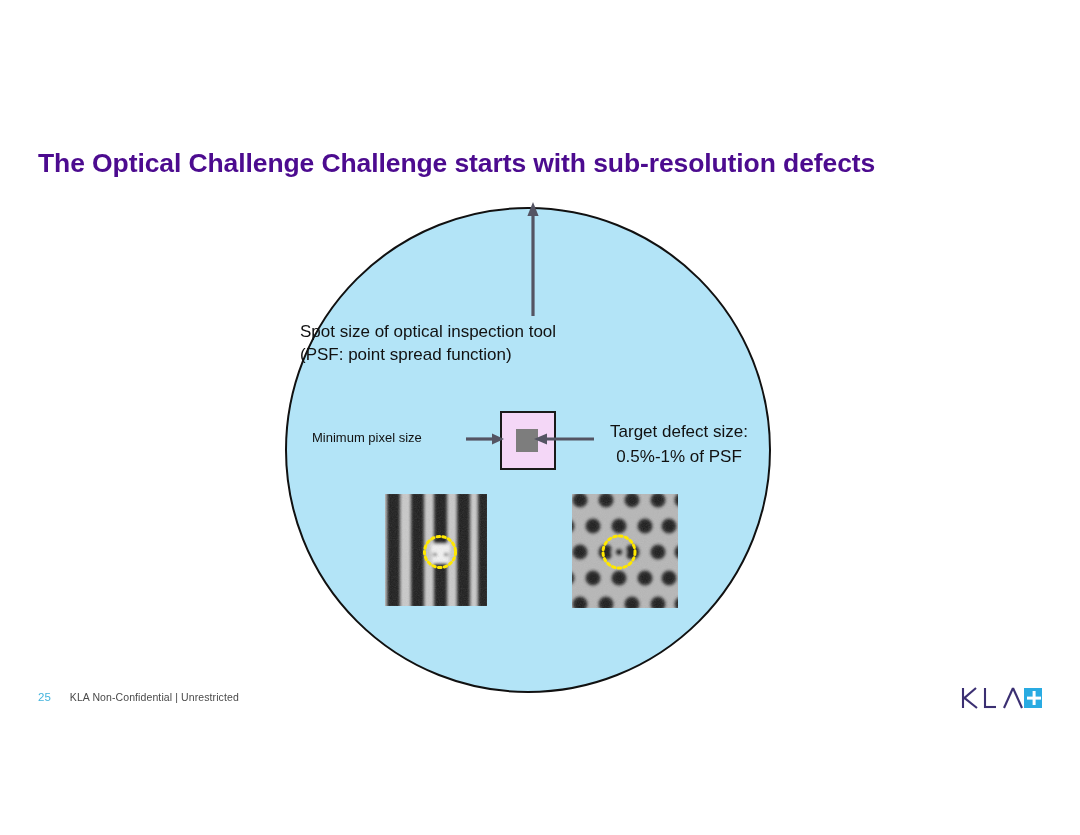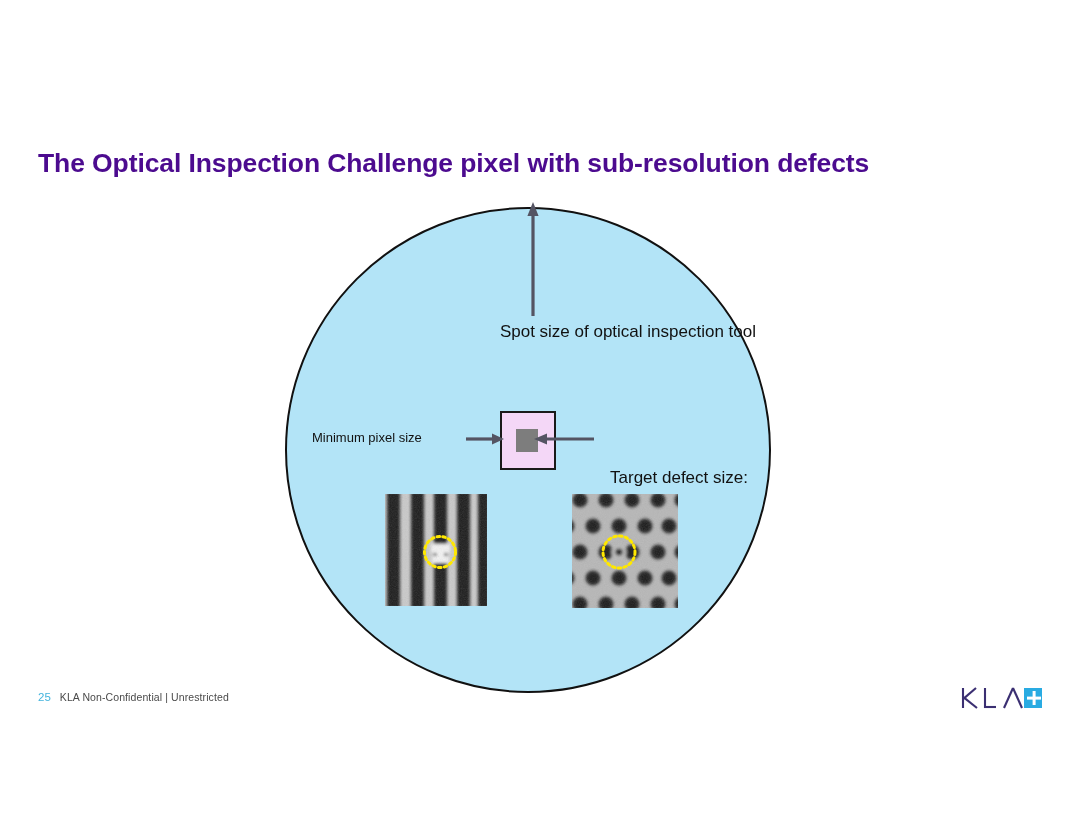--- a/index.html
+++ b/index.html
@@ -50,21 +50,21 @@
     width: 20px;
     height: 116px;
   }
 
   
   #spot-size-caption {
     position: absolute;
     left: 300px;
     top: 320px;
     width: 456px;
-    text-align: right;
+    text-align: left;
     font-size: 17px;
     color: #111111;
     line-height: 23px;
   }
   #spot-size-caption .cap-line { display: block; }
 
   
   #pixel-box {
     position: absolute;
     left: 500px;
@@ -96,21 +96,21 @@
   #target-defect-label {
     position: absolute;
     left: 598px;
     top: 419px;
     width: 162px;
     text-align: center;
     font-size: 17px;
     color: #111111;
     line-height: 25px;
   }
-  #target-defect-label .cap-line { display: block; margin-top: 46px; }
+  #target-defect-label .cap-line { display: block; }
 
   
   #min-pixel-arrow {
     position: absolute;
     left: 466px;
     top: 432px;
     width: 38px;
     height: 14px;
   }
   #target-defect-arrow {
@@ -139,21 +139,21 @@
     overflow: hidden;
   }
 
   
   #footer {
     position: absolute;
     left: 38px;
     top: 691px;
     display: flex;
     align-items: baseline;
-    gap: 9px;
+    gap: 19px;
   }
   #slide-number {
     font-size: 11.5px;
     color: #44b4dd;
   }
   #footer-text {
     font-size: 10.5px;
     color: #4a4a4a;
     letter-spacing: 0.1px;
     text-align: right;
@@ -163,48 +163,50 @@
     position: absolute;
     left: 960px;
     top: 682px;
     width: 82px;
     height: 32px;
   }
 </style>
 </head>
 <body>
 
-<div id="slide-title">The Optical Inspection Challenge pixel with sub-resolution defects</div>
+<div id="slide-title">The Optical Challenge Challenge starts with sub-resolution defects</div>
 
 <div id="psf-circle"></div>
 
 <div id="spot-size-arrow">
   <svg width="20" height="116" viewBox="0 0 20 116">
     <line x1="10" y1="116" x2="10" y2="14" stroke="#545463" stroke-width="3.2"></line>
     <polygon points="10,2 4.4,16 15.6,16" fill="#545463"></polygon>
   </svg>
 </div>
 
 <div id="spot-size-caption">
   <span class="cap-line">Spot size of optical inspection tool</span>
+  <span class="cap-line">(PSF: point spread function)</span>
 </div>
 
 <div id="pixel-box"></div>
 <div id="defect-square"></div>
 
 <div id="min-pixel-label">Minimum pixel size</div>
 <div id="min-pixel-arrow">
   <svg width="38" height="14" viewBox="0 0 38 14">
     <line x1="0" y1="7" x2="28" y2="7" stroke="#545463" stroke-width="3.2"></line>
     <polygon points="38,7 26,1.6 26,12.4" fill="#545463"></polygon>
   </svg>
 </div>
 
 <div id="target-defect-label">
   <span class="cap-line">Target defect size:</span>
+  <span class="cap-line">0.5%-1% of PSF</span>
 </div>
 <div id="target-defect-arrow">
   <svg width="60" height="14" viewBox="0 0 60 14">
     <line x1="60" y1="7" x2="12" y2="7" stroke="#545463" stroke-width="3.2"></line>
     <polygon points="0,7 13,1.6 13,12.4" fill="#545463"></polygon>
   </svg>
 </div>
 
 <div id="line-pattern-image">
   <svg width="102" height="112" viewBox="0 0 102 112">

